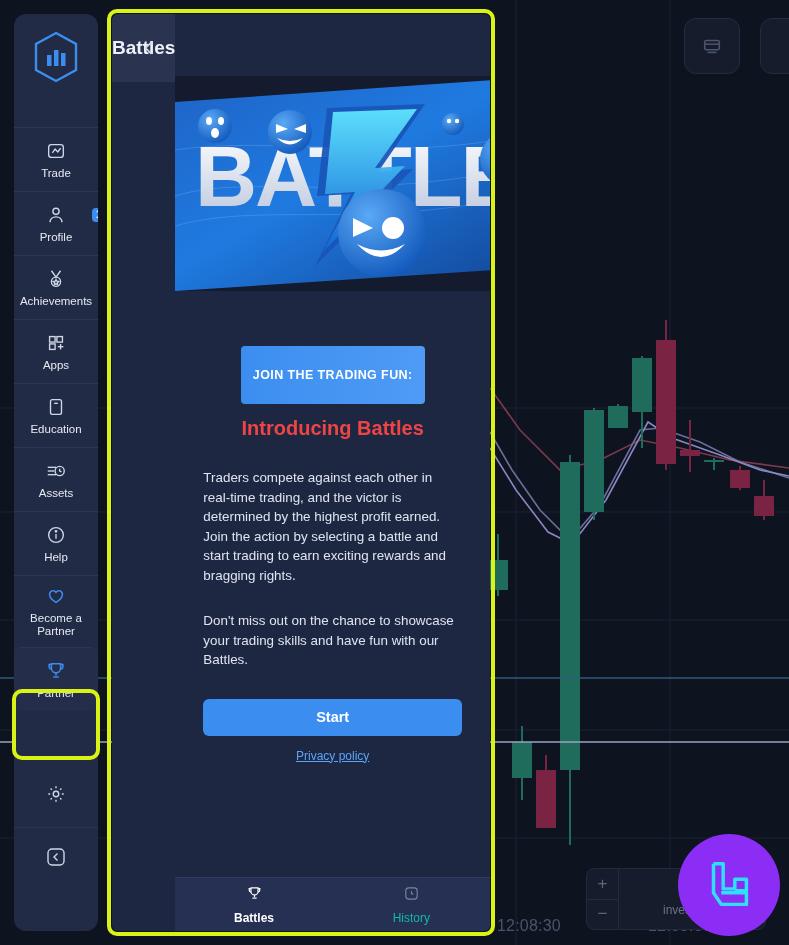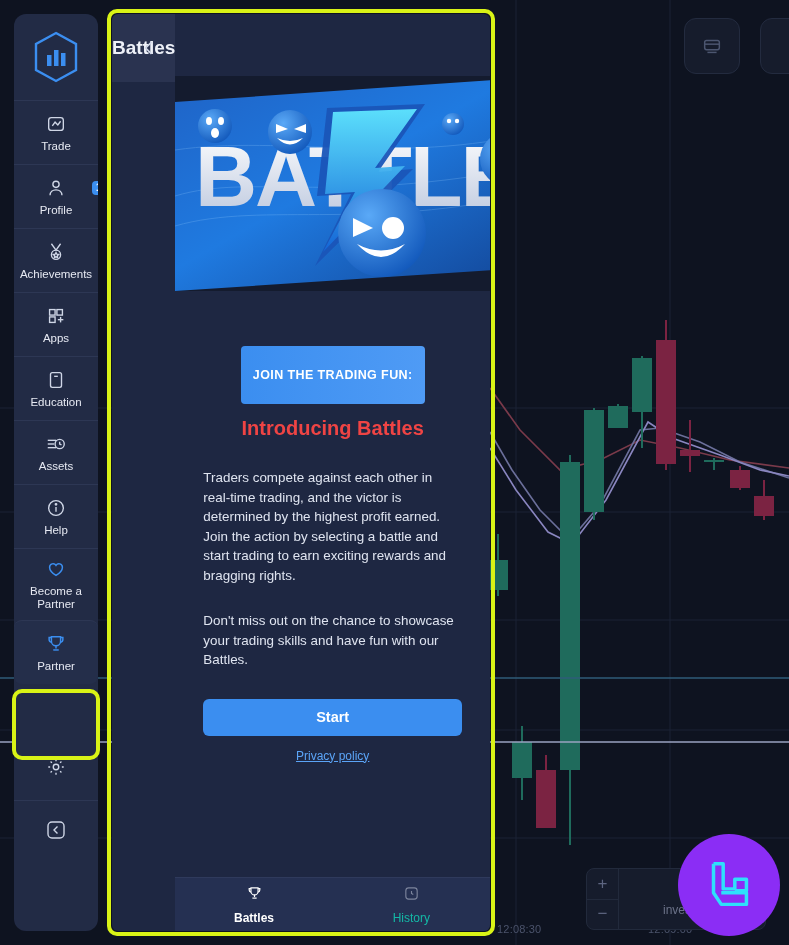--- a/index.html
+++ b/index.html
@@ -7,21 +7,21 @@
     width: 789px; height: 945px;
     background: #0c1019;
     font-family: "Liberation Sans", sans-serif;
     overflow: hidden;
   }
   #root { position: relative; width: 789px; height: 945px; background: #0d1117; }
 
   
   .chart-bg { position: absolute; inset: 0; background: #0e1320; }
   .chart-svg { position: absolute; inset: 0; width: 789px; height: 945px; }
-  .chart-time { position: absolute; bottom: 10px; font-size: 11px; color: #4b536b;
+  .chart-time { position: absolute; bottom: 10px; font-size: 16px; color: #4b536b;
                 font-family: "Liberation Sans", sans-serif; letter-spacing: .2px; }
   .t1 { left: 497px; } .t2 { left: 648px; }
 
   .top-btn { position: absolute; top: 18px; width: 56px; height: 56px; border-radius: 12px;
              background: #161c2c; border: 1px solid #232b3f; display:flex; align-items:center; justify-content:center; }
   .top-btn.a { left: 684px; } .top-btn.b { left: 760px; }
 
   .amount-box { position: absolute; left: 586px; top: 868px; width: 180px; height: 62px;
                 background: #161c2c; border: 1px solid #222a3c; border-radius: 8px; display: flex; }
   .amount-steps { width: 32px; display: flex; flex-direction: column; border-right: 1px solid #222a3c; }
@@ -32,21 +32,21 @@
   .amount-val { color: #8d94a8; font-size: 18px; font-weight: bold; }
   .amount-lbl { color: #6b7288; font-size: 12px; }
 
   .brand-badge { position: absolute; left: 678px; top: 834px; width: 102px; height: 102px;
                  border-radius: 50%; background: #8b2df5;
                  display:flex; align-items:center; justify-content:center; }
 
   
   .sidebar { position: absolute; left: 14px; top: 14px; width: 84px; height: 917px;
              background: #222b45; border-radius: 12px; display: flex; flex-direction: column;
-             align-items: flex-end; overflow: hidden; }
+             align-items: flex-end; overflow: hidden; gap: 27px; }
   .logo-wrap { height: 86px; display: flex; align-items: center; justify-content: center; width: 100%; }
   .nav { width: 100%; display: flex; flex-direction: column; }
   .nav-item { position: relative; width: 100%; min-height: 64px; padding: 9px 2px 9px;
               display: flex; flex-direction: column; align-items: center; justify-content: center;
               gap: 5px; border-top: 1px solid #2d3754; }
   .nav-item .ico { height: 22px; display:flex; align-items:center; justify-content:center; }
   .nav-item .lbl { color: #e6e9f2; font-size: 11.5px; line-height: 13px; text-align: center; }
   .nav-item.highlight { background: #242e4a; border-radius: 8px; }
   .hl-ring { position: absolute; left: 12px; top: 689px; width: 88px; height: 71px;
              border: 4px solid #d9f316; border-radius: 10px; pointer-events: none; }

